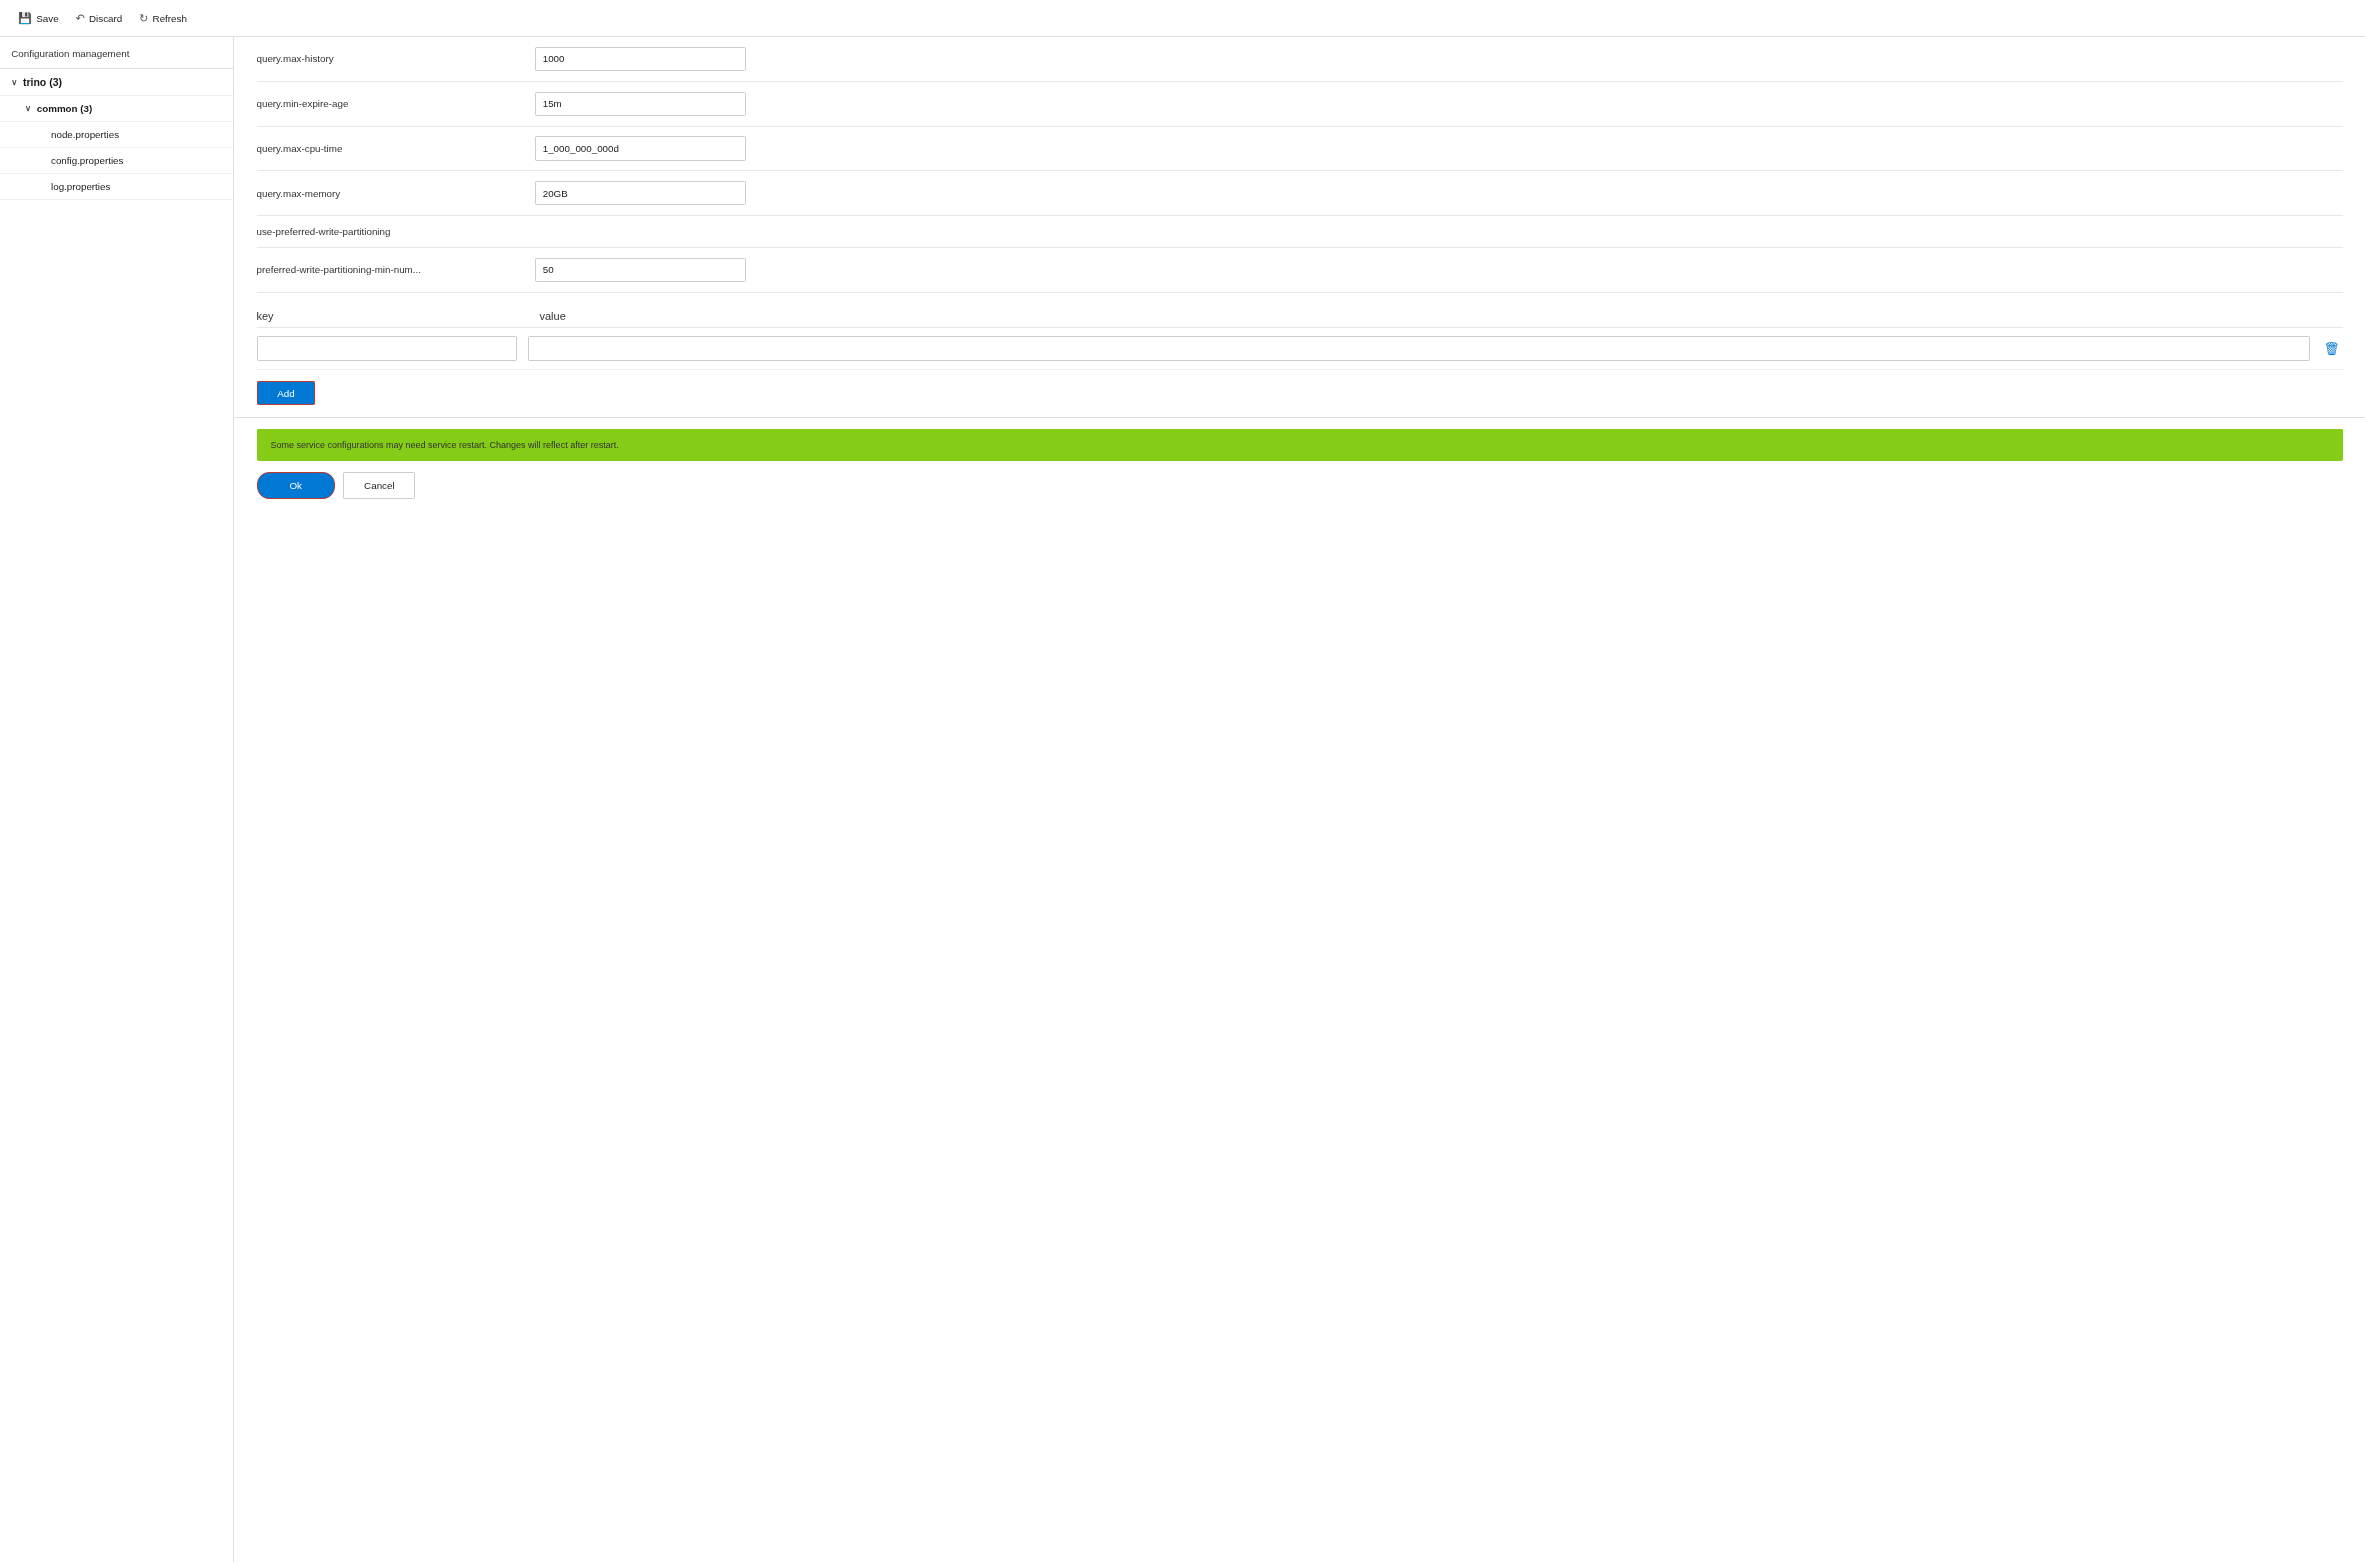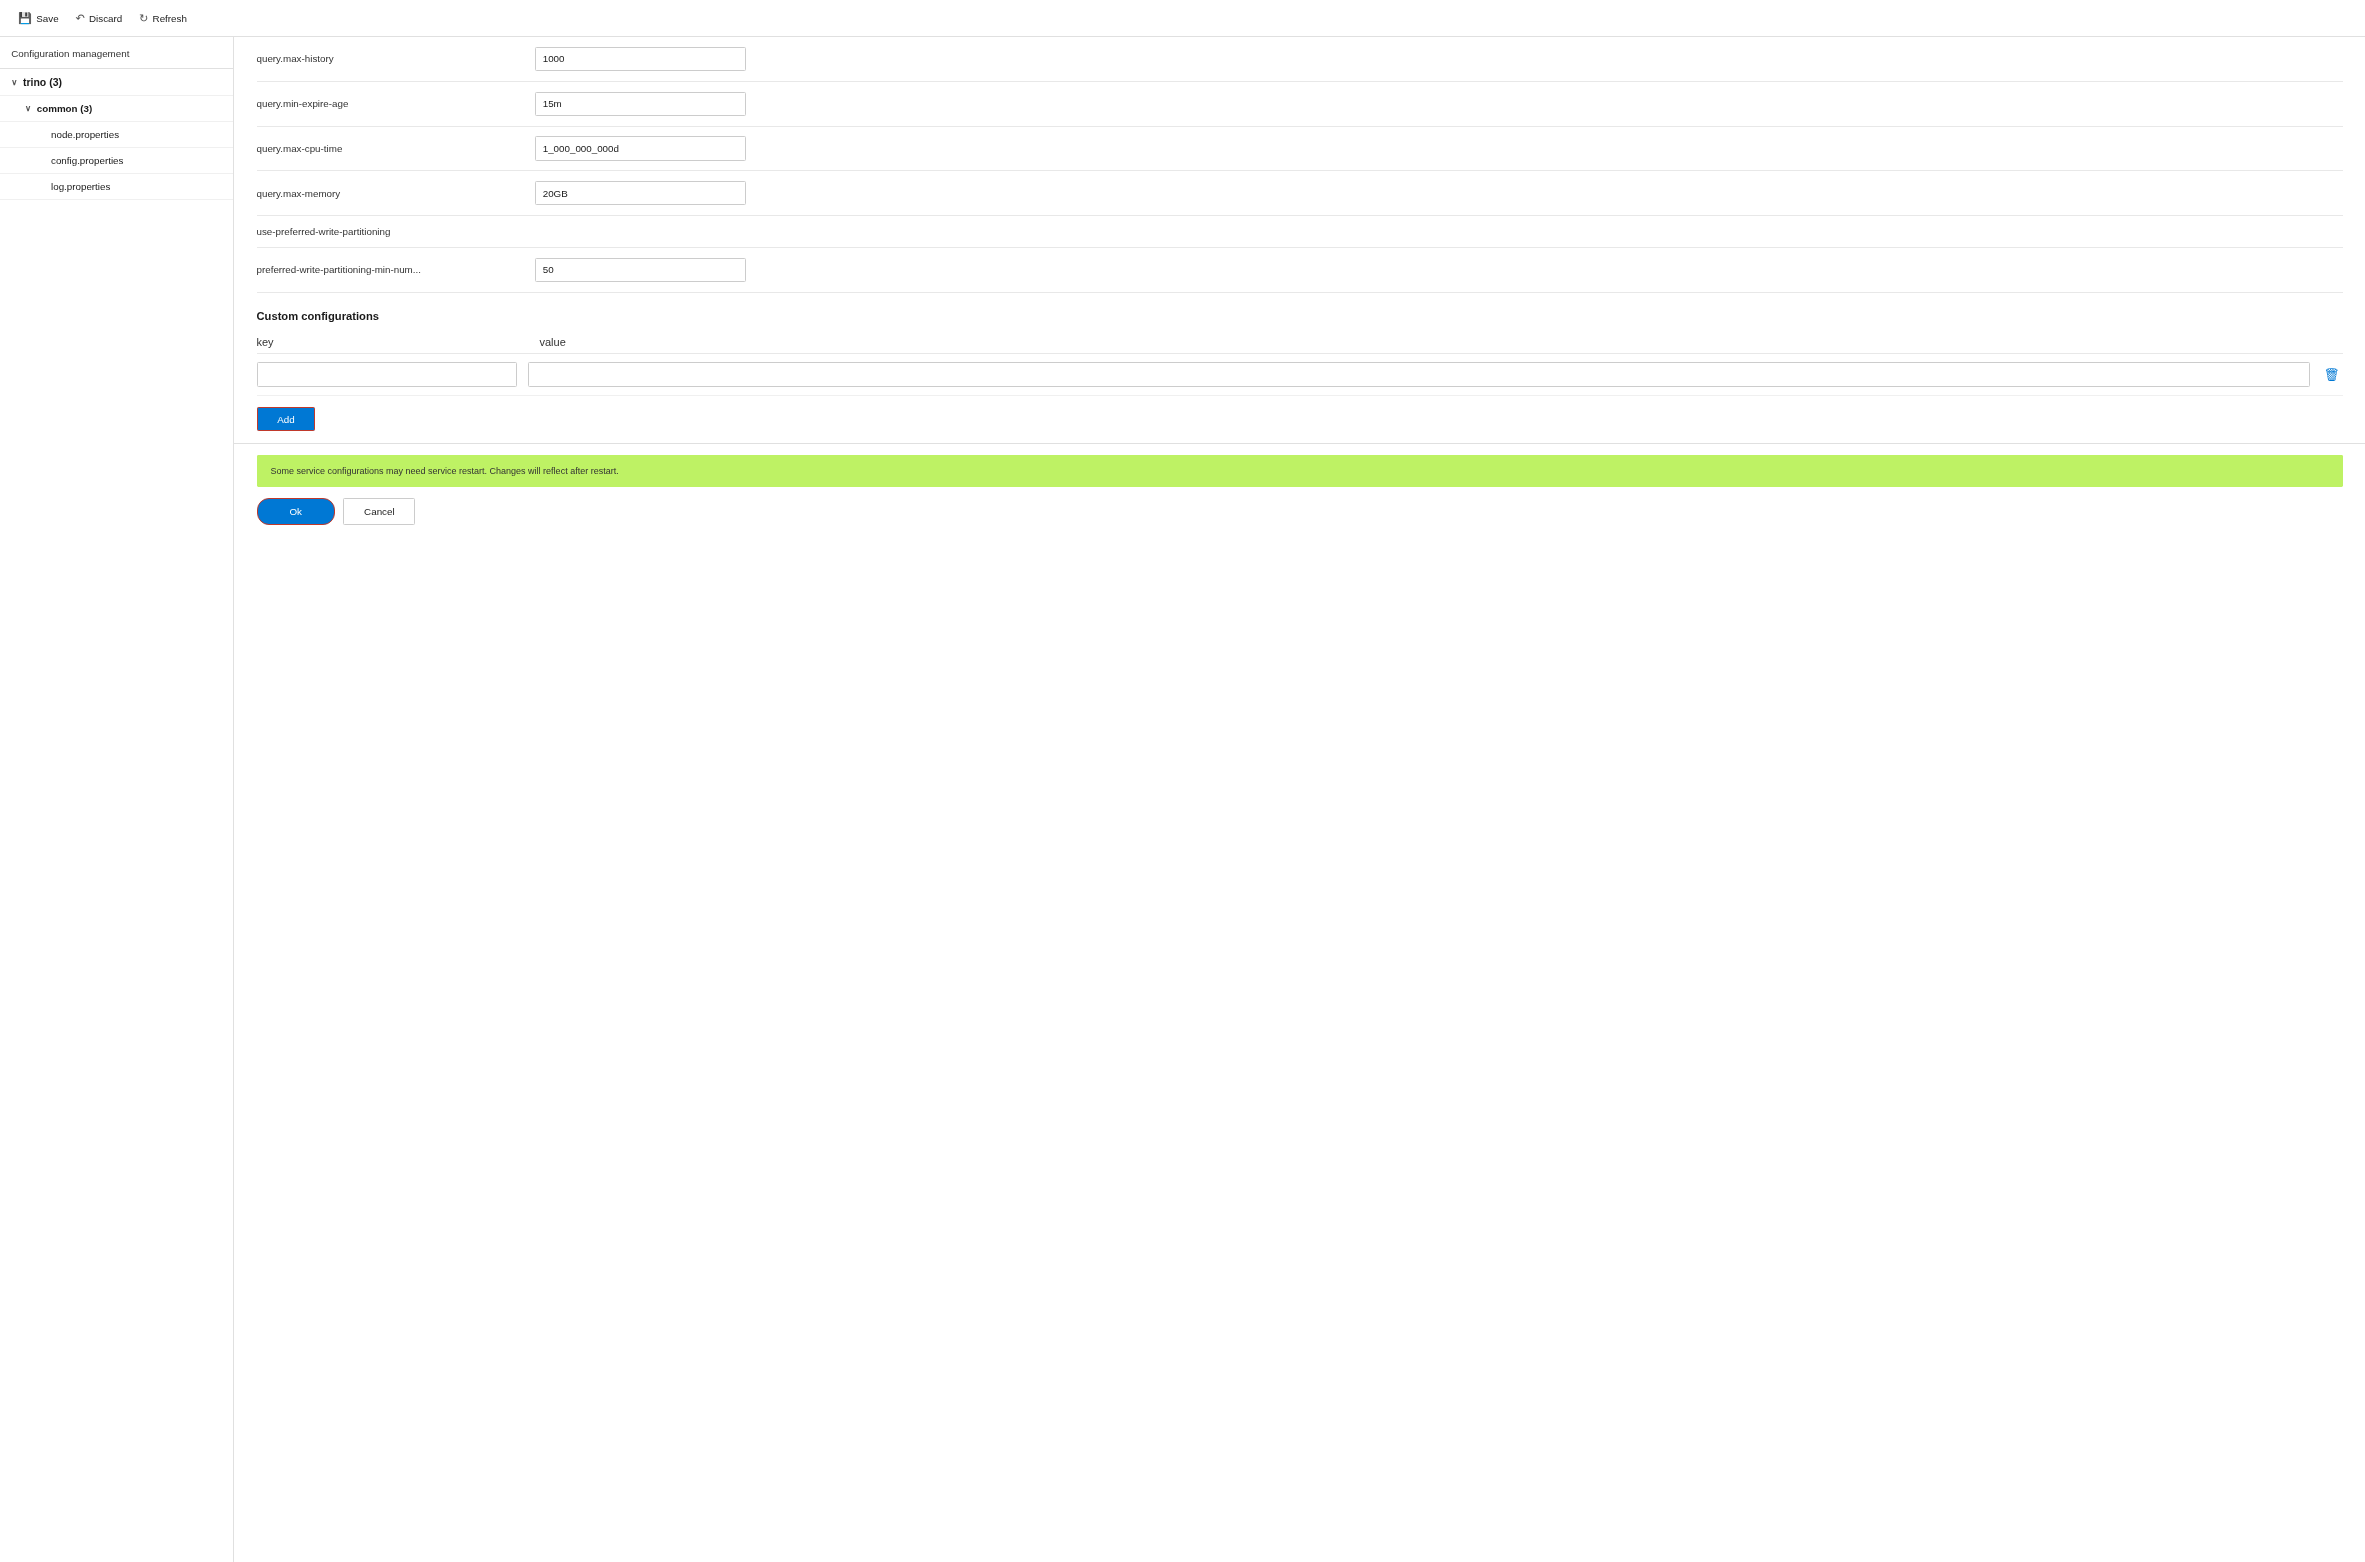--- a/index.html
+++ b/index.html
@@ -170,21 +170,21 @@
       padding: 5.6px 19.7px;
       font-size: 9.8px;
       cursor: pointer;
       border-radius: 1.4px;
       font-weight: 500;
     }
 
     
     .info-banner {
       margin: 11.2px 22.5px;
-      background: #bef264;
+      background: #84cc16;
       padding: 11.2px 14px;
       border-radius: 1.4px;
       font-size: 9px;
       color: #333;
     }
 
     
     .footer-buttons {
       display: flex;
       gap: 8.4px;
@@ -280,21 +280,20 @@
             <div class="config-label">use-preferred-write-partitioning</div>
           </div>
           <div class="config-row">
             <div class="config-label">preferred-write-partitioning-min-num...</div>
             <div class="config-value"><input type="text" class="config-input" value="50" style=""></div>
           </div>
         </div>
     </div>
 
     <div class="custom-section">
-      <div class="custom-section-title">Custom configurations</div>
 
       <div class="custom-table-header">
         <div class="custom-col-key">key</div>
         <div class="custom-col-value">value</div>
       </div>
 
       <div class="custom-row">
         <input class="custom-key-input" type="text" placeholder="" style="">
         <input class="custom-value-input" type="text" placeholder="" style="">
         <button class="delete-btn">🗑</button>

